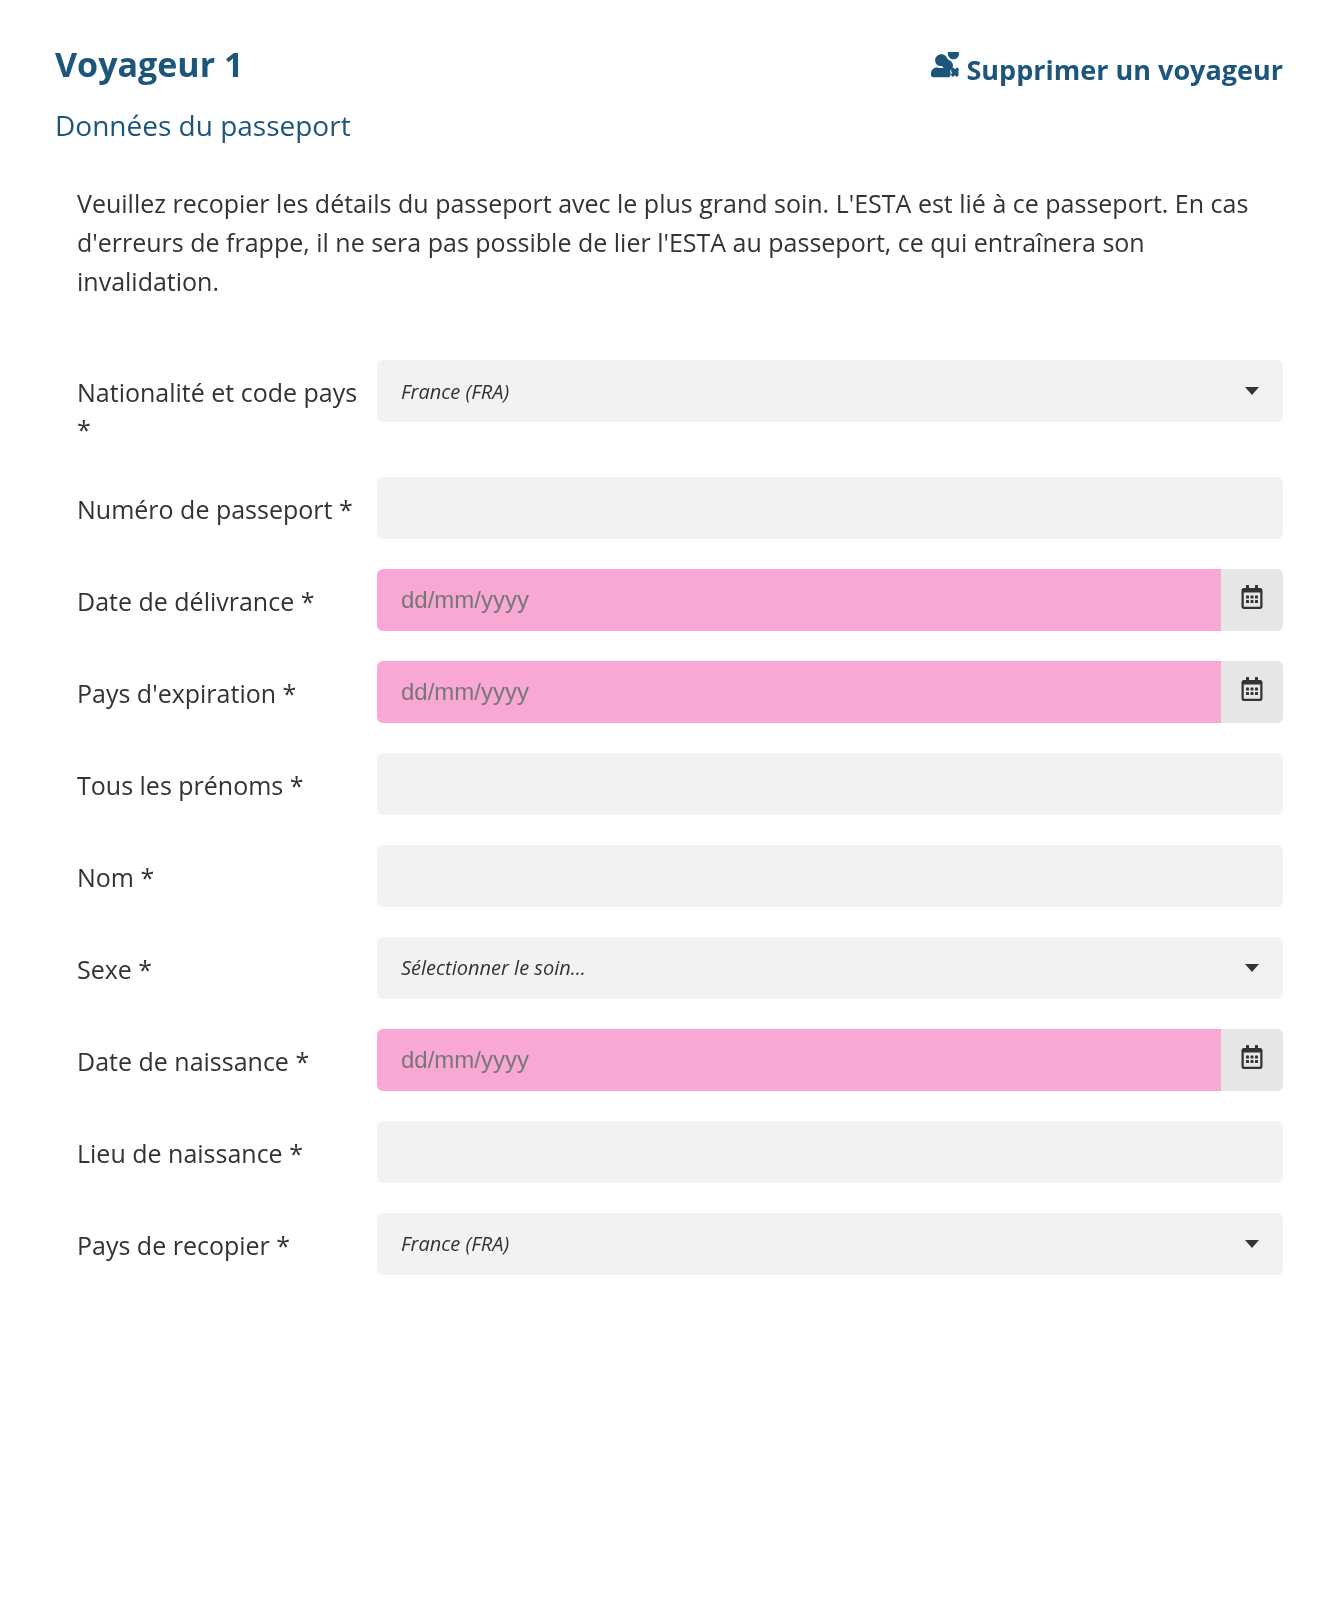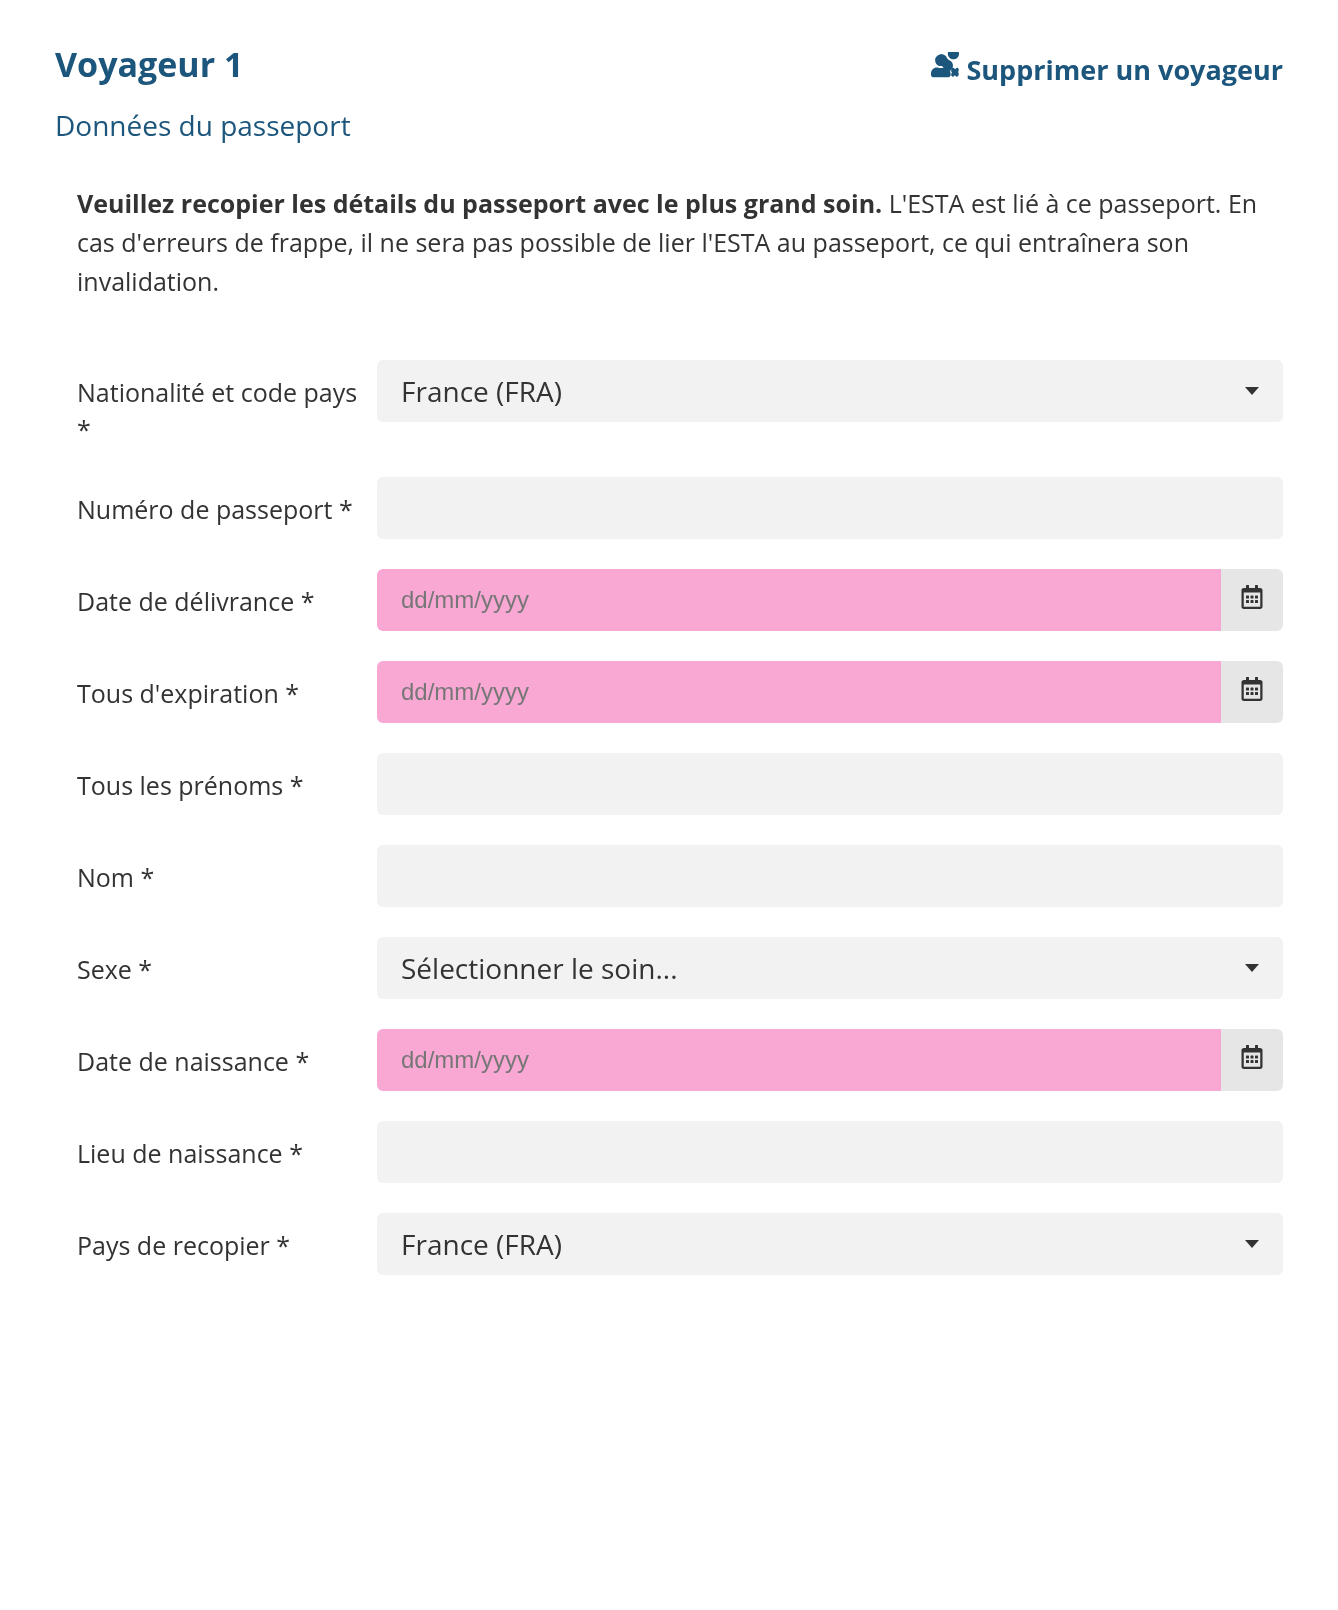--- a/index.html
+++ b/index.html
@@ -44,21 +44,21 @@
   }
   .content {
     padding-left: 22px;
   }
   .instructions {
     font-size: 25px;
     line-height: 1.55;
     margin: 0 0 60px 0;
     color: #333333;
   }
-  .instructions .bold { font-weight: 700; }
+  .instructions .bold { font-weight: 400; }
   .form-row {
     display: flex;
     align-items: flex-start;
     margin-bottom: 30px;
     justify-content: space-between;
   }
   .form-label {
     width: 300px;
     flex-shrink: 0;
     font-size: 25px;
@@ -68,23 +68,24 @@
   }
   .form-control-wrap {
     flex: 1;
   }
   .input, .select {
     width: 100%;
     height: 62px;
     background: #f2f2f2;
     border: none;
     border-radius: 6px;
-    font-size: 28px;
+    font-size: 20px;
     padding: 0 24px;
     color: #333;
+    font-style: italic;
   }
   .input::placeholder { color: #777; }
   .select {
     display: flex;
     align-items: center;
     justify-content: space-between;
     cursor: pointer;
   }
   .select .caret {
     width: 0; height: 0;
@@ -171,21 +172,21 @@
               <svg viewBox="0 0 448 512">
                   <path d="M148 288h-40c-6.6 0-12-5.4-12-12v-40c0-6.6 5.4-12 12-12h40c6.6 0 12 5.4 12 12v40c0 6.6-5.4 12-12 12zm108-12v-40c0-6.6-5.4-12-12-12h-40c-6.6 0-12 5.4-12 12v40c0 6.6 5.4 12 12 12h40c6.6 0 12-5.4 12-12zm96 0v-40c0-6.6-5.4-12-12-12h-40c-6.6 0-12 5.4-12 12v40c0 6.6 5.4 12 12 12h40c6.6 0 12-5.4 12-12zm-96 96v-40c0-6.6-5.4-12-12-12h-40c-6.6 0-12 5.4-12 12v40c0 6.6 5.4 12 12 12h40c6.6 0 12-5.4 12-12zm-96 0v-40c0-6.6-5.4-12-12-12h-40c-6.6 0-12 5.4-12 12v40c0 6.6 5.4 12 12 12h40c6.6 0 12-5.4 12-12zm192 0v-40c0-6.6-5.4-12-12-12h-40c-6.6 0-12 5.4-12 12v40c0 6.6 5.4 12 12 12h40c6.6 0 12-5.4 12-12zm96-260v352c0 26.5-21.5 48-48 48H48c-26.5 0-48-21.5-48-48V112c0-26.5 21.5-48 48-48h48V12c0-6.6 5.4-12 12-12h40c6.6 0 12 5.4 12 12v52h128V12c0-6.6 5.4-12 12-12h40c6.6 0 12 5.4 12 12v52h48c26.5 0 48 21.5 48 48zm-48 346V160H48v298c0 3.3 2.7 6 6 6h340c3.3 0 6-2.7 6-6z"></path>
                 </svg>
             </span>
           </span>
         </div>
       </div>
     </div>
 
     <div class="form-row">
-      <div class="form-label">Tous d'expiration *</div>
+      <div class="form-label">Pays d'expiration *</div>
       <div class="form-control-wrap">
         <div class="date-group">
           <input class="date-input" type="text" placeholder="dd/mm/yyyy" style="">
           <span class="date-addon">
             <span>
               <svg viewBox="0 0 448 512">
                   <path d="M148 288h-40c-6.6 0-12-5.4-12-12v-40c0-6.6 5.4-12 12-12h40c6.6 0 12 5.4 12 12v40c0 6.6-5.4 12-12 12zm108-12v-40c0-6.6-5.4-12-12-12h-40c-6.6 0-12 5.4-12 12v40c0 6.6 5.4 12 12 12h40c6.6 0 12-5.4 12-12zm96 0v-40c0-6.6-5.4-12-12-12h-40c-6.6 0-12 5.4-12 12v40c0 6.6 5.4 12 12 12h40c6.6 0 12-5.4 12-12zm-96 96v-40c0-6.6-5.4-12-12-12h-40c-6.6 0-12 5.4-12 12v40c0 6.6 5.4 12 12 12h40c6.6 0 12-5.4 12-12zm-96 0v-40c0-6.6-5.4-12-12-12h-40c-6.6 0-12 5.4-12 12v40c0 6.6 5.4 12 12 12h40c6.6 0 12-5.4 12-12zm192 0v-40c0-6.6-5.4-12-12-12h-40c-6.6 0-12 5.4-12 12v40c0 6.6 5.4 12 12 12h40c6.6 0 12-5.4 12-12zm96-260v352c0 26.5-21.5 48-48 48H48c-26.5 0-48-21.5-48-48V112c0-26.5 21.5-48 48-48h48V12c0-6.6 5.4-12 12-12h40c6.6 0 12 5.4 12 12v52h128V12c0-6.6 5.4-12 12-12h40c6.6 0 12 5.4 12 12v52h48c26.5 0 48 21.5 48 48zm-48 346V160H48v298c0 3.3 2.7 6 6 6h340c3.3 0 6-2.7 6-6z"></path>
                 </svg>
             </span>
           </span>

